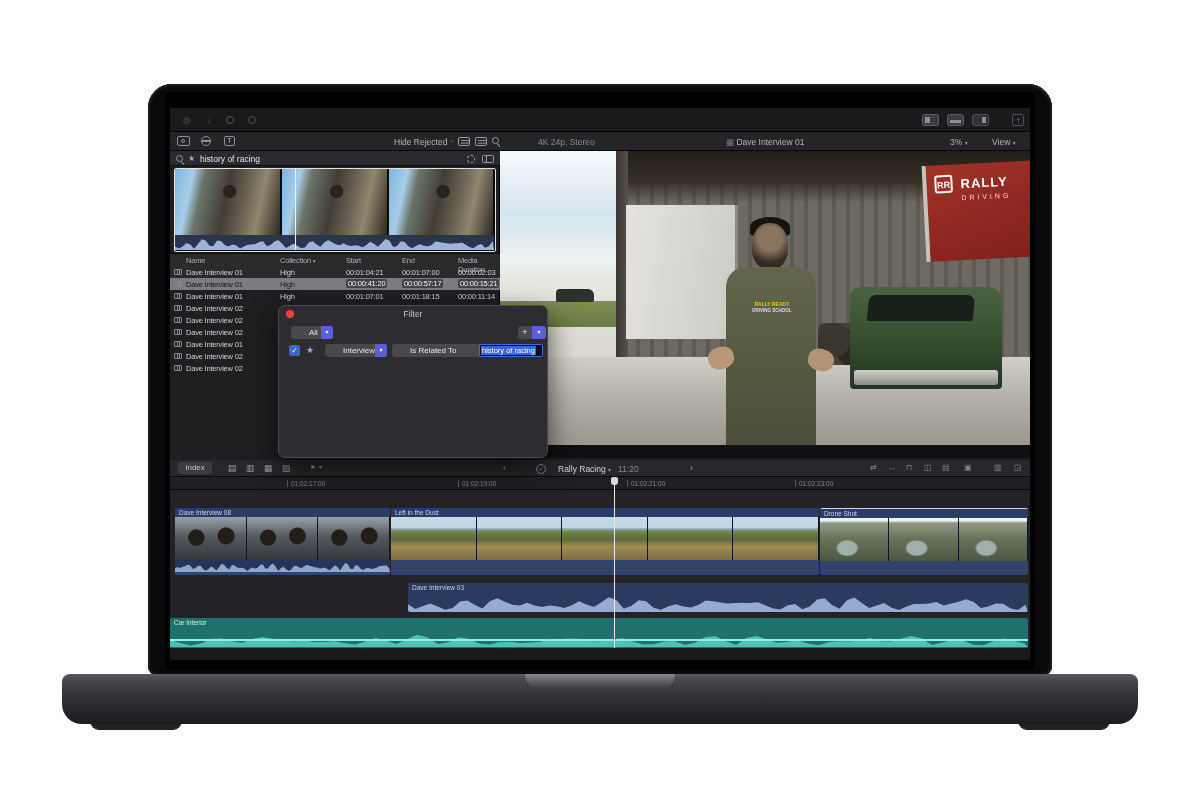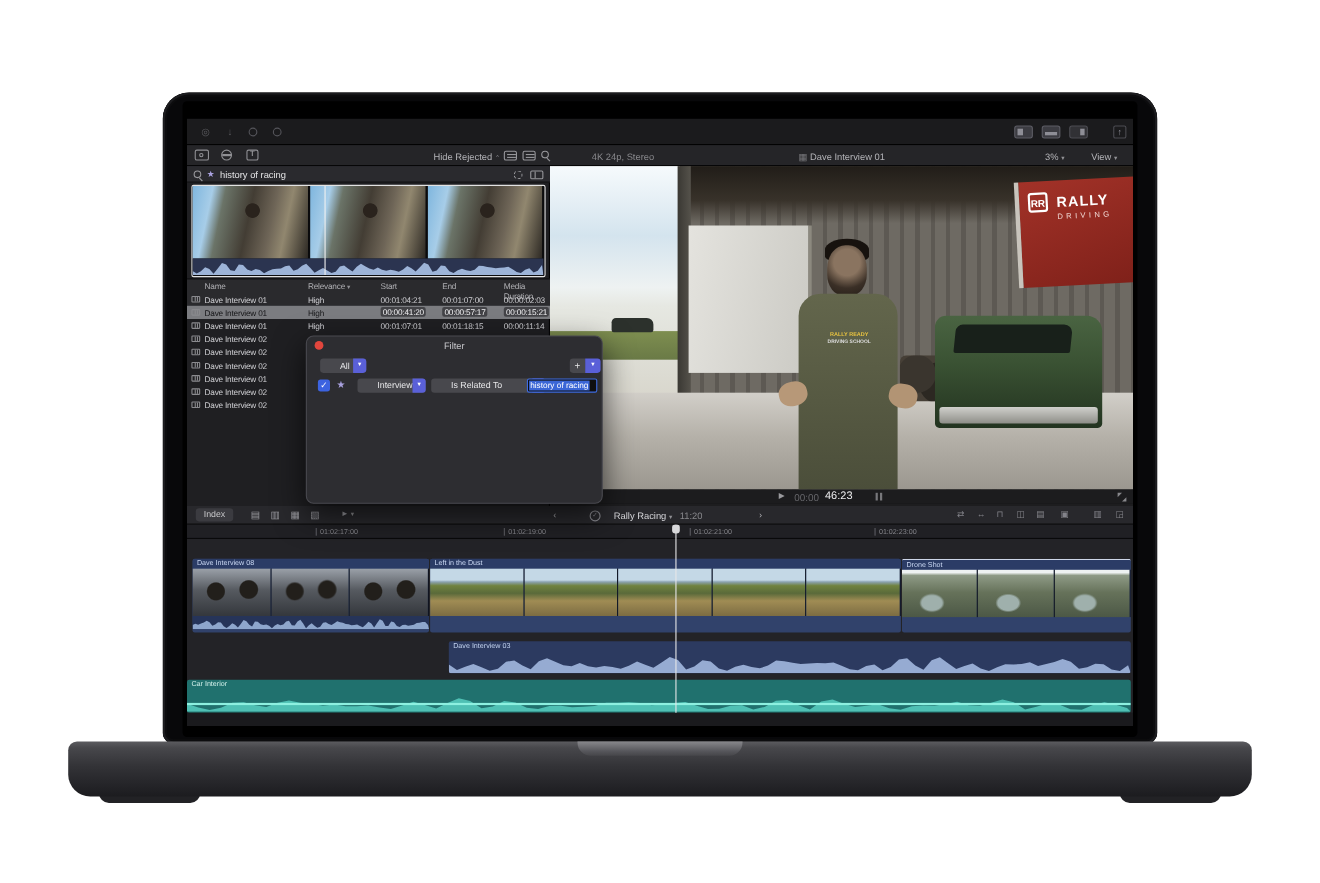--- a/index.html
+++ b/index.html
@@ -274,21 +274,21 @@
         <svg class="wave" viewBox="0 0 100 20" preserveAspectRatio="none">
             <path d="M0,20L0.0,15.3L1.2,18.1L2.4,15.4L3.6,10.7L4.8,12.8L6.0,18.4L7.2,12.0L8.4,5.6L9.6,7.4L10.8,14.2L12.0,15.1L13.2,7.4L14.4,7.9L15.6,13.2L16.8,15.2L18.0,12.6L19.2,14.0L20.4,18.0L21.6,15.2L22.8,13.0L24.0,12.5L25.2,12.1L26.4,9.3L27.6,8.4L28.8,14.9L30.0,12.9L31.2,8.7L32.4,6.5L33.6,11.6L34.8,17.4L36.0,14.3L37.2,11.6L38.4,14.5L39.6,17.7L40.8,16.2L42.0,9.8L43.2,8.4L44.4,12.5L45.6,15.7L46.8,9.9L48.0,6.5L49.2,9.5L50.4,12.2L51.6,13.7L52.8,11.0L54.0,13.7L55.2,14.8L56.4,13.5L57.6,14.4L58.8,16.2L60.0,13.4L61.2,9.1L62.4,11.8L63.6,15.7L64.8,10.6L66.0,5.2L67.2,7.4L68.4,16.0L69.6,14.5L70.8,8.4L72.0,9.2L73.2,15.4L74.4,17.7L75.6,14.3L76.8,12.4L78.0,14.3L79.2,15.1L80.4,13.7L81.6,8.8L82.8,9.2L84.0,10.2L85.2,10.9L86.4,11.8L87.6,11.1L88.8,11.0L90.0,10.0L91.2,12.9L92.4,16.4L93.6,17.5L94.8,13.5L96.0,11.9L97.2,16.9L98.4,14.9L99.6,7.9L100,20Z" fill="#9db4d8"></path>
           </svg>
       </div>
       <div class="abs" id="fs-skim"></div>
     </div>
 
     <div class="abs" id="list-header">
       <span class="abs hcell name-c">Name</span>
       <span class="abs hcell rel-c">
-        <span>Relevance</span> <span class="chev">▾</span></span>
+        <span>Collection</span> <span class="chev">▾</span></span>
       <span class="abs hcell start-c">Start</span>
       <span class="abs hcell end-c">End</span>
       <span class="abs hcell dur-c">Media Duration</span>
     </div>
 
     <div class="abs row" style="top:115px">
       <span class="clip-ic">
           <i></i>
         </span>
       <span class="cell name-c">Dave Interview 01</span>
@@ -377,31 +377,20 @@
         </div>
       <div class="abs" id="v-bluecar"></div>
       <div class="abs" id="v-man-hair"></div>
       <div class="abs" id="v-man-head"></div>
       <div class="abs" id="v-man-body">
         <span class="shirt-l" style="top:34px;font-size:5px;color:#e8c340">RALLY READY</span>
         <span class="shirt-l" style="top:41px;font-size:4.5px;color:#ddd">DRIVING SCHOOL</span>
       </div>
       <div class="abs" id="v-hand-l"></div>
       <div class="abs" id="v-hand-r"></div>
-    </div>
-    <div class="abs" id="v-ctrl">
-      <span class="abs" style="left:208px;top:2px;font-size:7px;color:#9a9a9e">▶</span>
-      <span class="abs txt" style="left:222px;top:2px;font-size:9px;color:#66666a">00:00</span>
-      <span class="abs txt" style="left:250px;top:1px;font-size:10px;color:#ececee">46:23</span>
-      <div class="abs pausebar" style="left:296px"></div>
-      <div class="abs pausebar" style="left:300px"></div>
-      <span class="abs" id="v-expand">
-          <i class="a1"></i>
-          <i class="a2"></i>
-        </span>
     </div>
   </div>
 
   <div class="abs" id="filter-dlg">
     <div class="abs" id="dlg-close"></div>
     <div class="abs txt" id="dlg-title">Filter</div>
     <div class="abs popup" id="dlg-all">
       <span class="lbl">All</span>
         <span class="seg">▾</span>
       </div>

